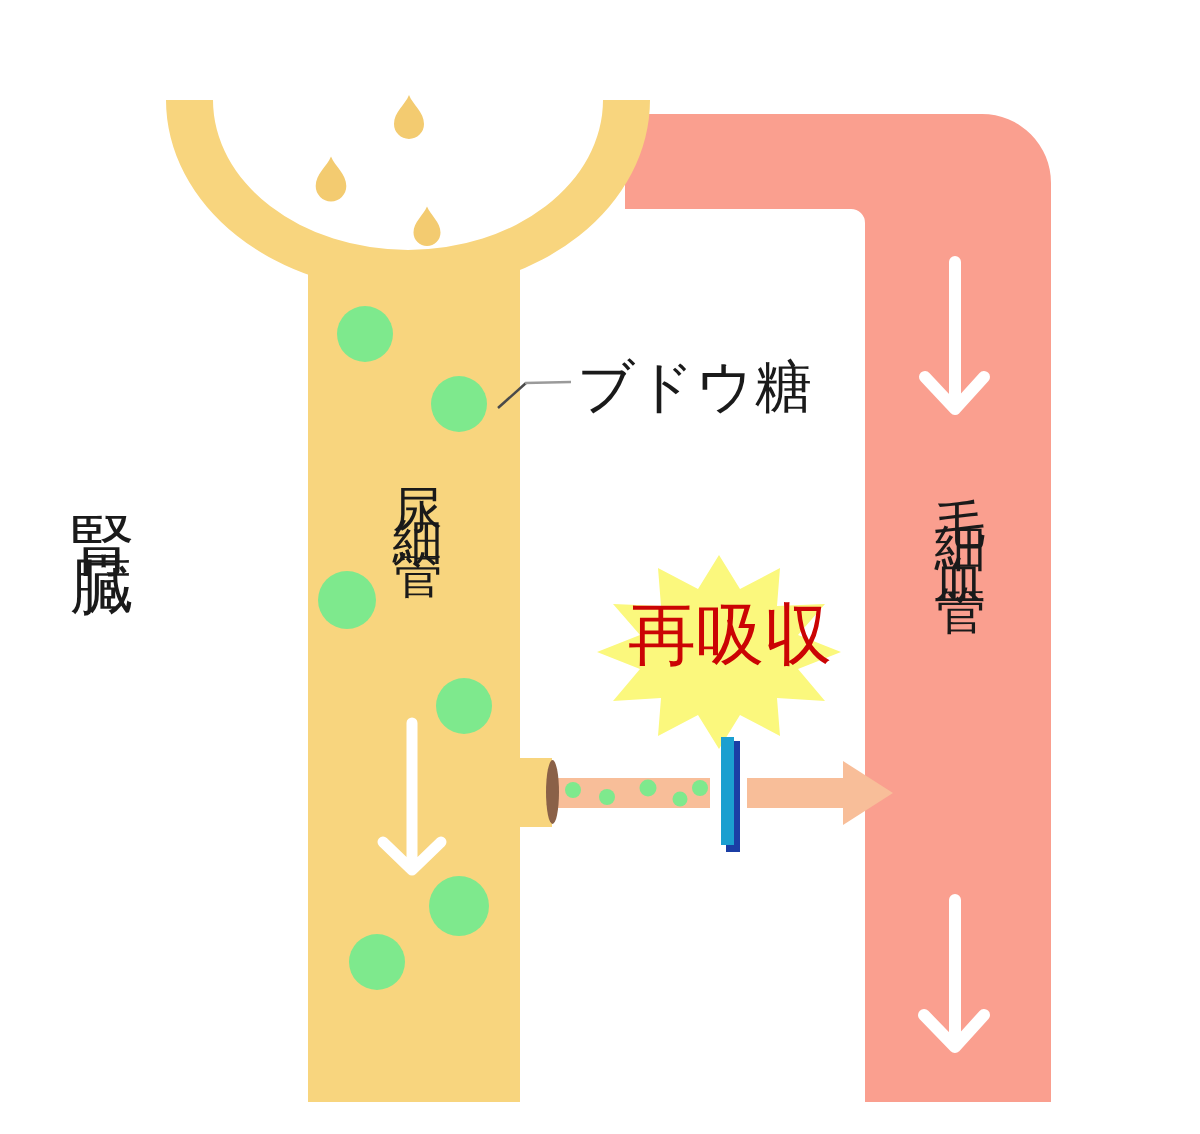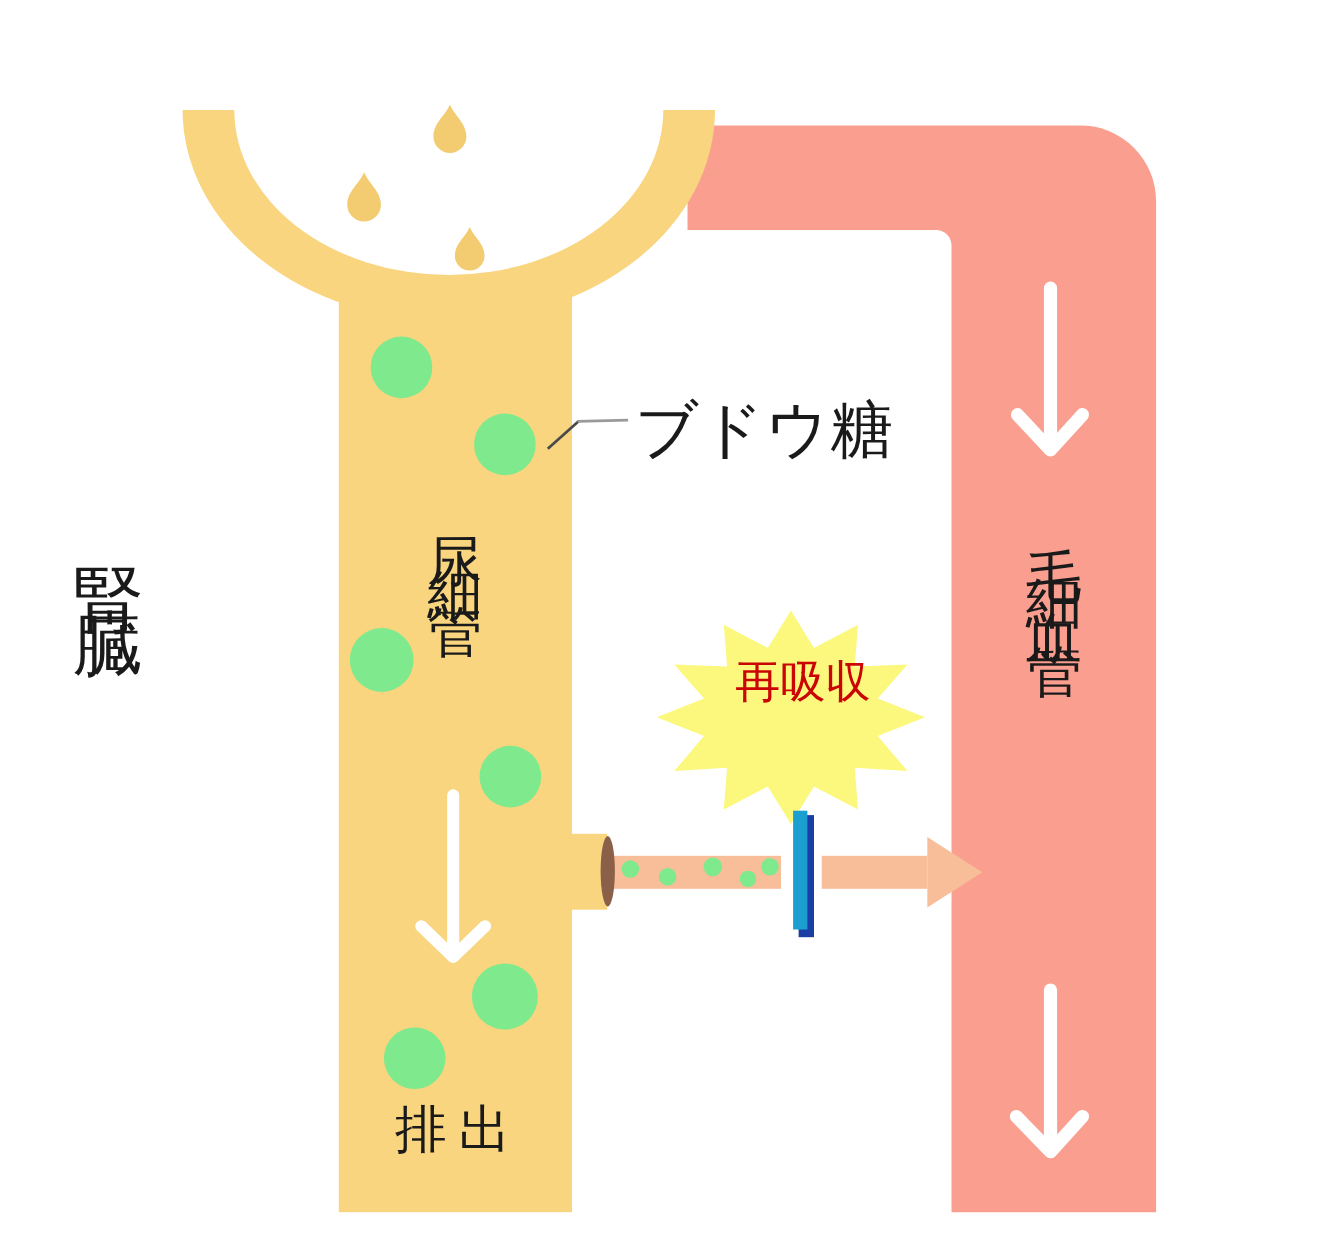--- a/index.html
+++ b/index.html
@@ -7,31 +7,31 @@
     position:relative;
     width:1200px;height:1134px;
     background:#ffffff;
     overflow:hidden;
     font-family:"Liberation Sans","DejaVu Sans",sans-serif;
   }
   .canvas svg{position:absolute;left:0;top:0;z-index:1;}
   .label{
     position:absolute;z-index:2;
     color:#1a1a1a;line-height:1;white-space:nowrap;
-    font-family:Liberation Serif, serif;
+    font-family:Liberation Mono, monospace;
   }
   .vert{writing-mode:vertical-rl;text-orientation:upright;}
   .label-kidney{left:66px;top:464px;font-size:64px;letter-spacing:38px;}
   .label-tubule{left:389px;top:448px;font-size:50px;letter-spacing:32px;}
   .label-capillary{left:931px;top:456px;font-size:51px;letter-spacing:30px;}
   .label-glucose{left:577px;top:363px;font-size:57px;letter-spacing:1px;}
   .label-excretion{left:359px;top:1005px;font-size:47px;letter-spacing:11px;}
   .burst-text{
     position:absolute;z-index:2;left:610px;top:600px;width:240px;
-    text-align:center;color:#CB0404;font-size:41px;line-height:1;
+    text-align:center;color:#CB0404;font-size:68px;line-height:1;
   }
   .burst-text .line2{margin-top:14px;}
 </style>
 </head>
 <body>
 
 <div class="canvas">
 
   <svg width="1200" height="1134" viewBox="0 0 1200 1134">
 
@@ -76,19 +76,18 @@
     <rect x="721" y="737" width="13" height="108" fill="#1B9FD0"></rect>
 
     <line x1="498" y1="408" x2="526" y2="383" stroke-width="2.5" stroke="#4A4A4A"></line>
     <line x1="525" y1="383" x2="571" y2="382" stroke-width="2.5" stroke="#9A9A9A"></line>
   </svg>
 
   <div class="label vert label-kidney">腎臓</div>
   <div class="label vert label-tubule">尿細管</div>
   <div class="label vert label-capillary">毛細血管</div>
   <div class="label label-glucose">ブドウ糖</div>
-  <div class="label label-excretion">排出</div>
 
   <div class="burst-text">
     <div class="line1">再吸収</div>
   </div>
 
 </div>
 
 </body></html>

